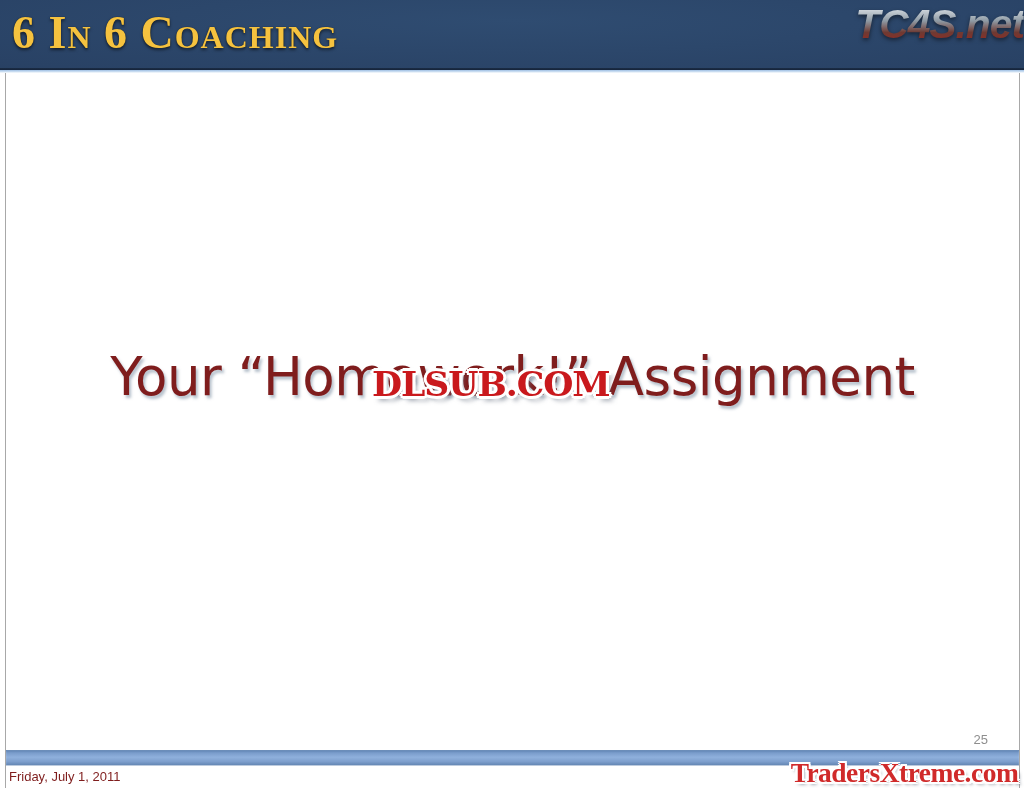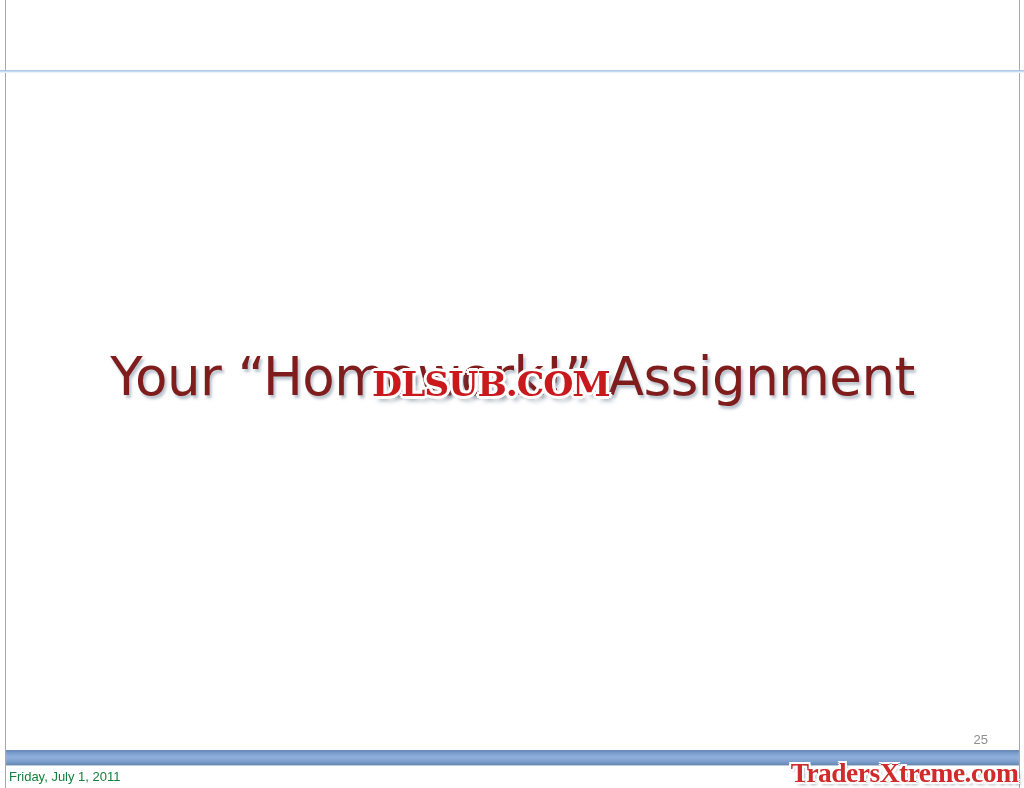--- a/index.html
+++ b/index.html
@@ -186,21 +186,21 @@
     height: 1px;
     background: rgba(255,255,255,0.55);
   }
 
   #footer-date {
     position: absolute;
     left: 9px;
     top: 769px;
     font-family: "Liberation Sans", sans-serif;
     font-size: 13px;
-    color: #15803d;
+    color: #7f1d1d;
     white-space: nowrap;
   }
 
   #traders-logo {
     position: absolute;
     right: 6px;
     top: 757px;
     font-family: "Liberation Serif", serif;
     font-size: 28px;
     font-weight: 700;
@@ -219,20 +219,24 @@
   }
 </style>
 </head>
 <body>
 
 <div id="slide">
 
   <div class="page-border-left"></div>
   <div class="page-border-right"></div>
 
+  <div id="header-band">
+    <div id="brand-title">6 In 6 Coaching</div>
+    <div id="tc4s-logo">TC4S.net</div>
+  </div>
   <div id="header-underline"></div>
 
   <div id="slide-body">
     <div id="title-wrap">
       <span id="slide-title">Your “Homework!” Assignment</span>
     </div>
   </div>
 
   <div id="dlsub-watermark">DLSUB.COM</div>
 

